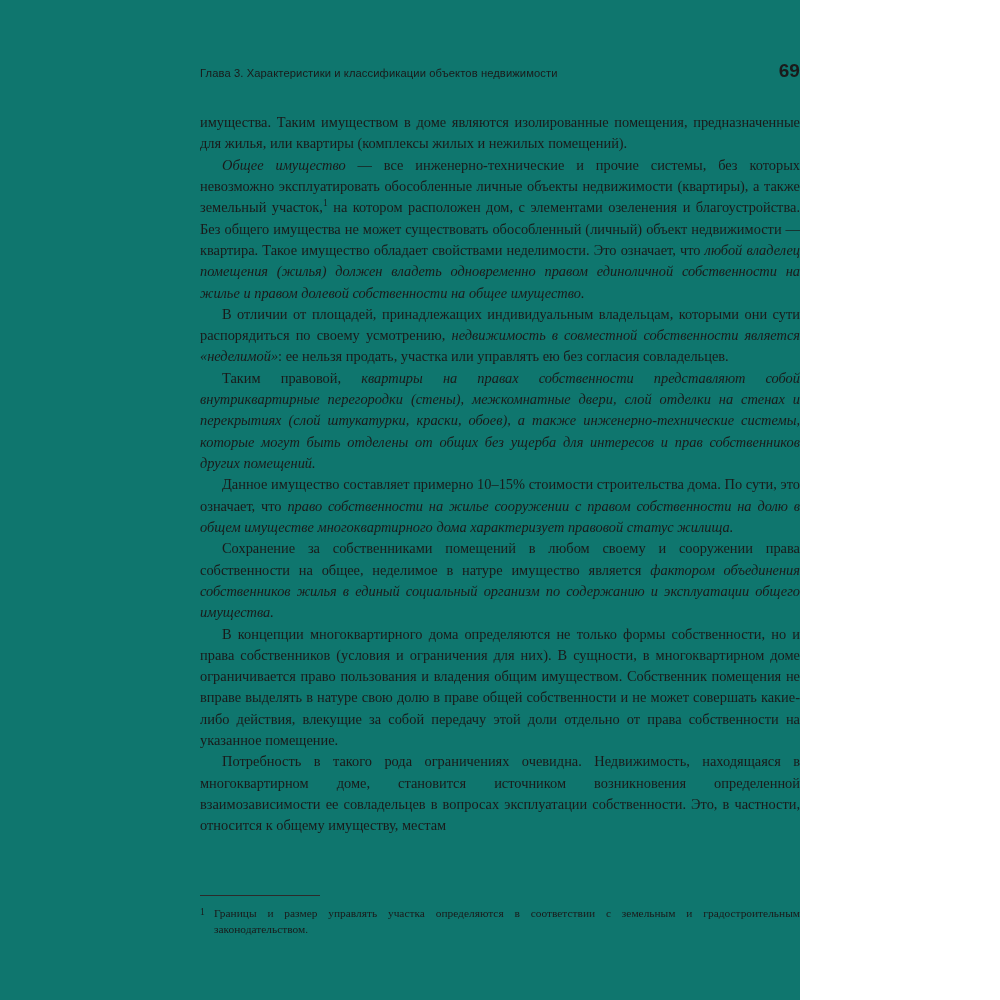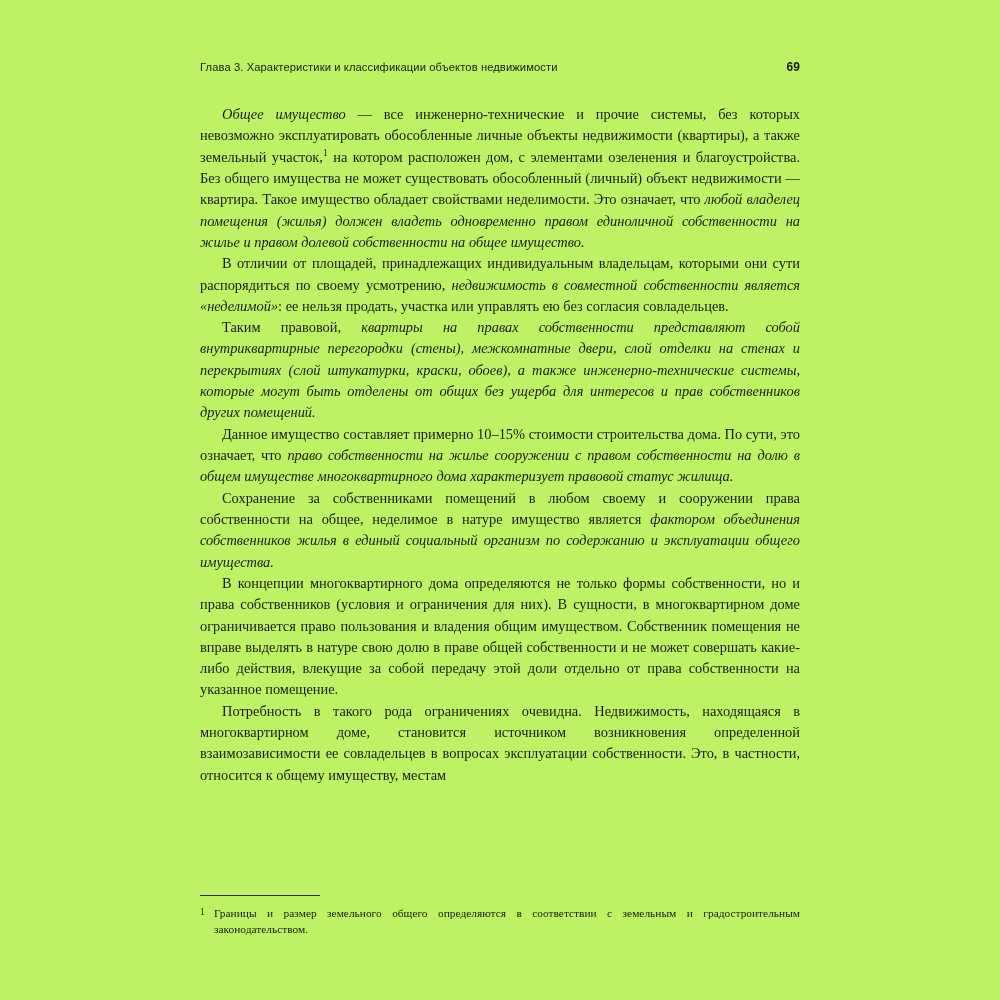--- a/index.html
+++ b/index.html
@@ -8,23 +8,23 @@
     background: #ffffff;
   }
   body {
     width: 1000px;
     height: 1000px;
     font-family: "Liberation Serif", serif;
     color: #1a1a1a;
   }
   .page {
     position: relative;
-    width: 1000px;
+    width: 800px;
     height: 1000px;
-    background: #bef264;
+    background: #0f766e;
     box-sizing: border-box;
   }
   .page-inner {
     position: absolute;
     left: 200px;
     top: 60px;
     width: 600px;
   }
   .running-head {
     display: flex;
@@ -34,21 +34,21 @@
     font-size: 11.2px;
     letter-spacing: 0.1px;
     color: #1a1a1a;
     padding-bottom: 4px;
   }
   .running-head .chapter {
     white-space: nowrap;
   }
   .running-head .folio {
     font-weight: bold;
-    font-size: 12px;
+    font-size: 19px;
   }
   .body-block {
     margin-top: 26px;
     text-align: justify;
     font-size: 14.4px;
     line-height: 1.48;
     hyphens: auto;
   }
   .body-block p {
     margin: 0;
@@ -100,34 +100,35 @@
 <div class="page">
 
   <div class="page-inner">
 
     <div class="running-head">
       <span class="chapter">Глава 3. Характеристики и классификации объектов недвижимости</span>
       <span class="folio">69</span>
     </div>
 
     <div class="body-block">
+        <p class="no-indent"><span>имущества. Таким имуществом в доме являются изолированные помещения, предназначенные для жилья, или квартиры (комплексы жилых и нежилых помещений).</span></p>
         <p><span class="it">Общее имущество</span><span> — все инженерно-технические и прочие системы, без которых невозможно эксплуатировать обособленные личные объекты недвижимости (квартиры), а также земельный участок,</span><sup class="fn">1</sup><span> на котором расположен дом, с элементами озеленения и благоустройства. Без общего имущества не может существовать обособленный (личный) объект недвижимости — квартира. Такое имущество обладает свойствами неделимости. Это означает, что </span><span class="it">любой владелец помещения (жилья) должен владеть одновременно правом единоличной собственности на жилье и правом долевой собственности на общее имущество.</span></p>
         <p><span>В отличии от площадей, принадлежащих индивидуальным владельцам, которыми они сути распорядиться по своему усмотрению, </span><span class="it">недвижимость в совместной собственности является «неделимой»</span><span>: ее нельзя продать, участка или управлять ею без согласия совладельцев.</span></p>
         <p><span>Таким правовой, </span><span class="it">квартиры на правах собственности представляют собой внутриквартирные перегородки (стены), межкомнатные двери, слой отделки на стенах и перекрытиях (слой штукатурки, краски, обоев), а также инженерно-технические системы, которые могут быть отделены от общих без ущерба для интересов и прав собственников других помещений.</span></p>
         <p><span>Данное имущество составляет примерно 10–15% стоимости строительства дома. По сути, это означает, что </span><span class="it">право собственности на жилье сооружении с правом собственности на долю в общем имуществе многоквартирного дома характеризует правовой статус жилища.</span></p>
         <p><span>Сохранение за собственниками помещений в любом своему и сооружении права собственности на общее, неделимое в натуре имущество является </span><span class="it">фактором объединения собственников жилья в единый социальный организм по содержанию и эксплуатации общего имущества.</span></p>
         <p><span>В концепции многоквартирного дома определяются не только формы собственности, но и права собственников (условия и ограничения для них). В сущности, в многоквартирном доме ограничивается право пользования и владения общим имуществом. Собственник помещения не вправе выделять в натуре свою долю в праве общей собственности и не может совершать какие-либо действия, влекущие за собой передачу этой доли отдельно от права собственности на указанное помещение.</span></p>
         <p><span>Потребность в такого рода ограничениях очевидна. Недвижимость, находящаяся в многоквартирном доме, становится источником возникновения определенной взаимозависимости ее совладельцев в вопросах эксплуатации собственности. Это, в частности, относится к общему имуществу, местам</span></p>
       </div>
 
   </div>
 
   <div class="footnote-area">
     <div class="footnote-rule"></div>
     <div class="footnote-list">
         <div class="footnote">
           <span class="fn-marker">1</span>
-          <span class="fn-text">Границы и размер земельного общего определяются в соответствии с земельным и градостроительным законодательством.</span>
+          <span class="fn-text">Границы и размер управлять участка определяются в соответствии с земельным и градостроительным законодательством.</span>
         </div>
       </div>
   </div>
 
 </div>
 
 </body></html>

